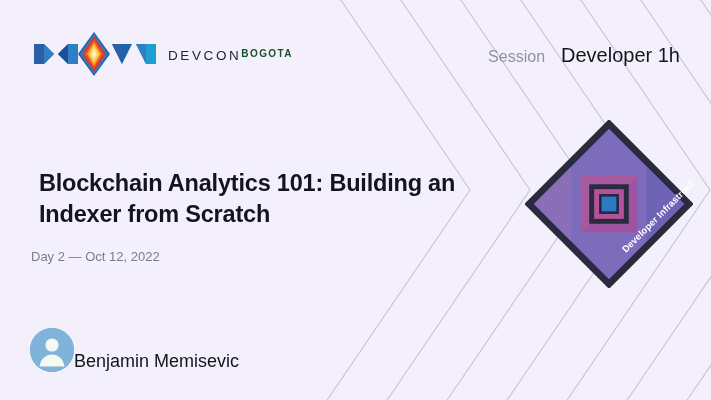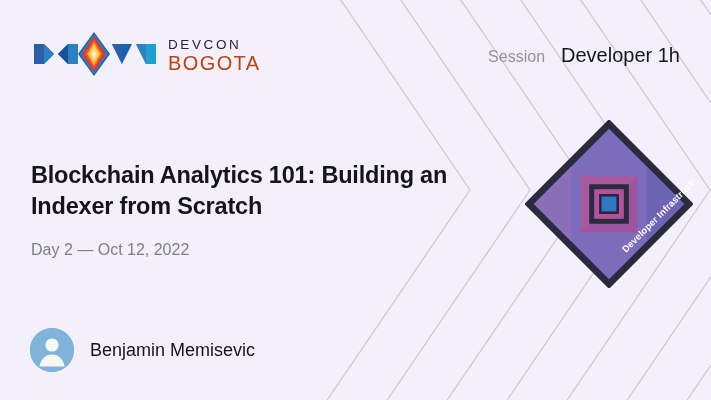--- a/index.html
+++ b/index.html
@@ -35,36 +35,36 @@
     left: 30px;
     display: flex;
     align-items: center;
     gap: 10px;
   }
   .logo-mark {
     display: block;
   }
   .logo-words {
     display: flex;
-    flex-direction: column;
+    flex-direction: row;
     justify-content: center;
     line-height: 1.12;
     color: #1b1b2b;
   }
   .logo-devcon {
     font-size: 13.5px;
     letter-spacing: 2.6px;
     font-weight: 400;
     color: #24243a;
   }
   .logo-bogota {
-    font-size: 20px;
+    font-size: 10px;
     letter-spacing: 1.4px;
-    font-weight: 400;
-    color: #c2410c;
+    font-weight: 700;
+    color: #14532d;
   }
   
   .session-meta {
     position: absolute;
     top: 44px;
     right: 31px;
     display: flex;
     align-items: baseline;
     gap: 16px;
   }
@@ -79,41 +79,41 @@
     font-weight: 400;
   }
   
   .main-block {
     position: absolute;
     left: 31px;
     top: 160px;
     width: 450px;
   }
   .talk-title {
-    margin: 0;
+    margin: 8px;
     font-size: 23.5px;
     line-height: 1.33;
     font-weight: 700;
     color: #141420;
     letter-spacing: -0.2px;
   }
   .talk-date {
     margin: 18px 0 0 0;
-    font-size: 16px;
+    font-size: 13px;
     color: #7e7c8a;
     font-weight: 400;
   }
   
   .speaker {
     position: absolute;
     left: 30px;
     bottom: 28px;
     display: flex;
-    align-items: center;
-    gap: 16px;
+    align-items: flex-end;
+    gap: 0;
   }
   .avatar {
     width: 44px;
     height: 44px;
     border-radius: 50%;
     background: #7fb3d9;
     display: block;
     flex: none;
   }
   .speaker-name {

